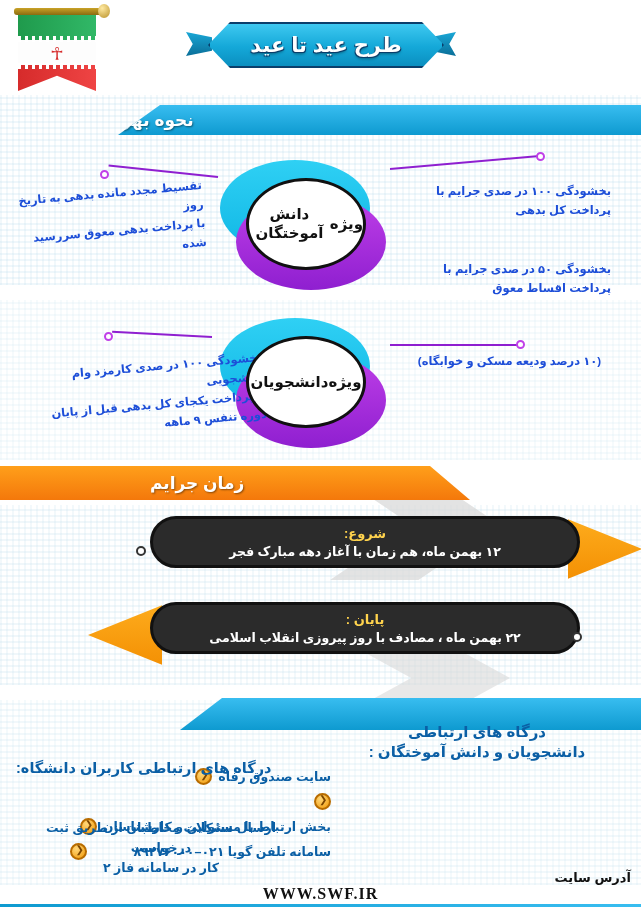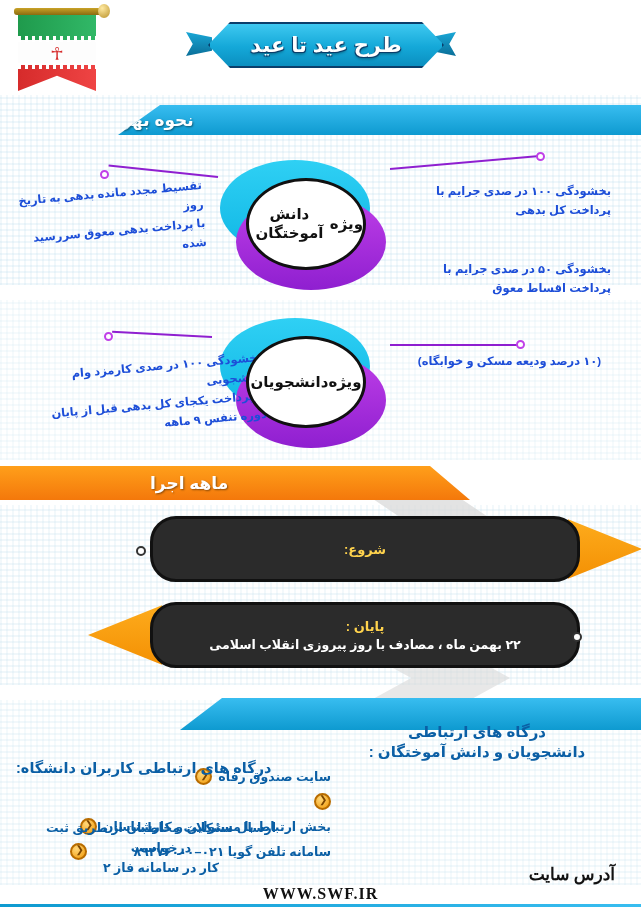--- a/index.html
+++ b/index.html
@@ -169,21 +169,21 @@
   }
 
   
   .benefit {
     position:absolute; color:#1d4ed8; font-weight:bold; font-size:11.5px;
     line-height:1.65; text-align:right;
   }
   .benefit.left-tilt { transform: rotate(-5deg); transform-origin: right top; }
 
   
-  .arrow-row { position:absolute; width:430px; height:66px; }
+  .arrow-row { position:absolute; width:430px; height:52px; }
   .arrow-row .shape {
     position:absolute; inset:0;
     background:#2b2b2b;
     border:3px solid #111;
     border-radius:26px;
   }
   .arrow-row .head {
     position:absolute; top:-6px; width:74px; height:78px;
     background: linear-gradient(180deg,#ffb020,#f28c00);
   }
@@ -243,22 +243,22 @@
   }
   .c-item .ct { font-size:12.5px; font-weight:bold; color:#0b5fa5; }
   .c-item .ct.phone { direction:ltr; }
 
   .req-text {
     position:absolute; right:330px; top:818px; width:290px;
     text-align:center; color:#0b5fa5; font-size:12.5px; font-weight:bold;
     line-height:1.6;
   }
   .footer-label {
-    position:absolute; right:26px; bottom:22px; font-size:17px;
-    font-weight:bold; color:#111;font-family:Liberation Serif, serif;
+    position:absolute; right:10px; bottom:22px; font-size:13px;
+    font-weight:bold; color:#111;
   }
   .footer-url {
     position:absolute; left:0; right:0; bottom:4px; text-align:center;
     font-size:16px; font-weight:bold; color:#111;
     font-family:"Liberation Serif", serif; letter-spacing:1px;margin-top:24px;
   }
   .bottom-rule {
     position:absolute; left:0; bottom:0; width:641px; height:3px;
     background: linear-gradient(90deg,#0e9ad0,#38bdf0);
   }
@@ -339,28 +339,29 @@
   </div>
 
   <div class="benefit" style="right:24px; top:352px; width:215px; text-align:center;">
     <div>(۱۰ درصد ودیعه مسکن و خوابگاه)</div>
   </div>
 
   <div class="chev chev-1"></div>
   <div class="chev chev-2"></div>
 
   <div class="bar bar-orange">
-    <div class="label">ماهه اجرا</div>
+    <div class="label">زمان جرایم</div>
   </div>
 
   <div class="arrow-row row-start">
     <div class="head"></div>
     <div class="shape"></div>
     <div class="txt">
       <div class="t1">شروع:</div>
+      <div class="t2">۱۲ بهمن ماه، هم زمان با آغاز دهه مبارک  فجر</div>
     </div>
   </div>
   <div class="tl-dot" style="left:136px; top:546px;"></div>
 
   <div class="arrow-row row-end">
     <div class="head"></div>
     <div class="shape"></div>
     <div class="txt">
       <div class="t1">پایان :</div>
       <div class="t2">۲۲ بهمن ماه ، مصادف با روز پیروزی انقلاب اسلامی</div>

